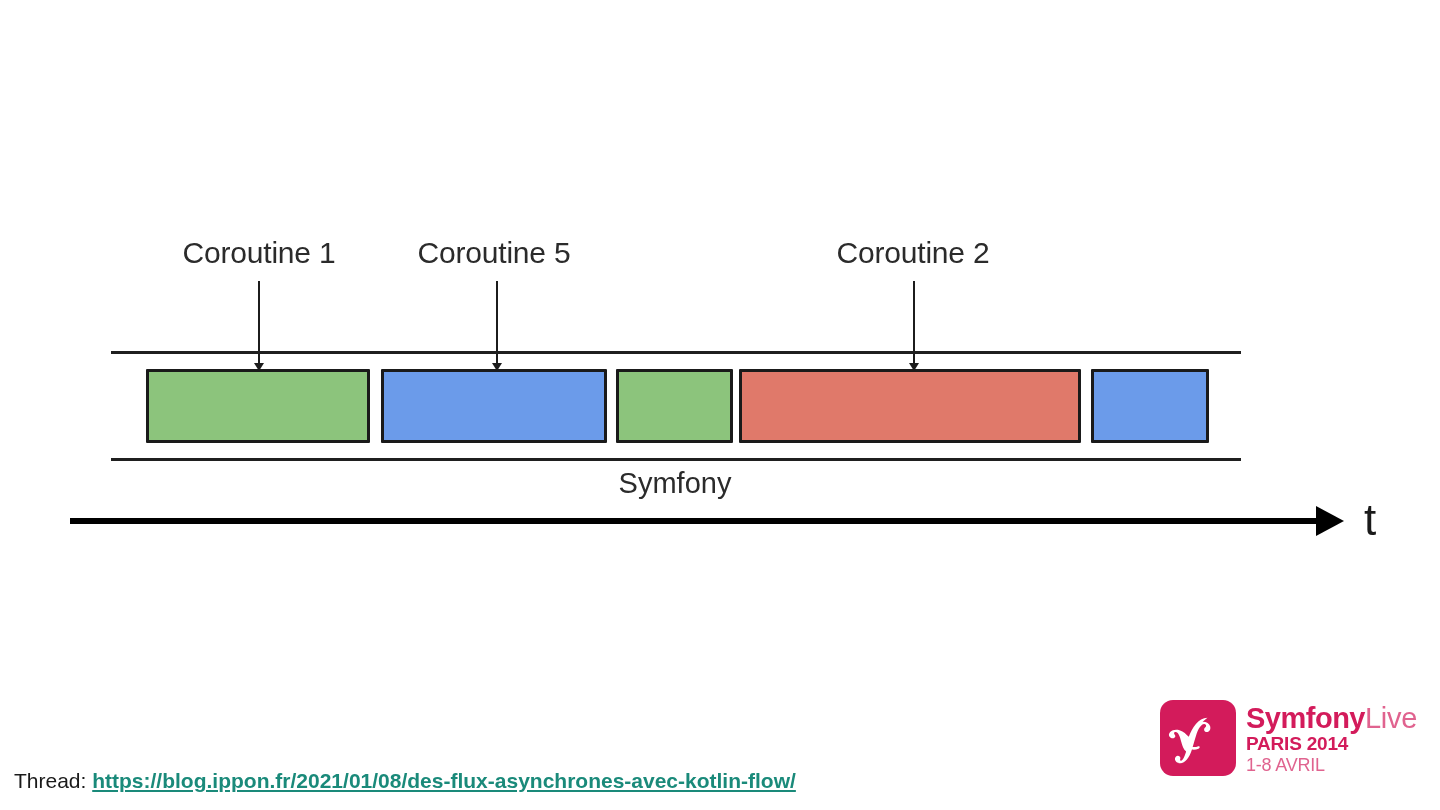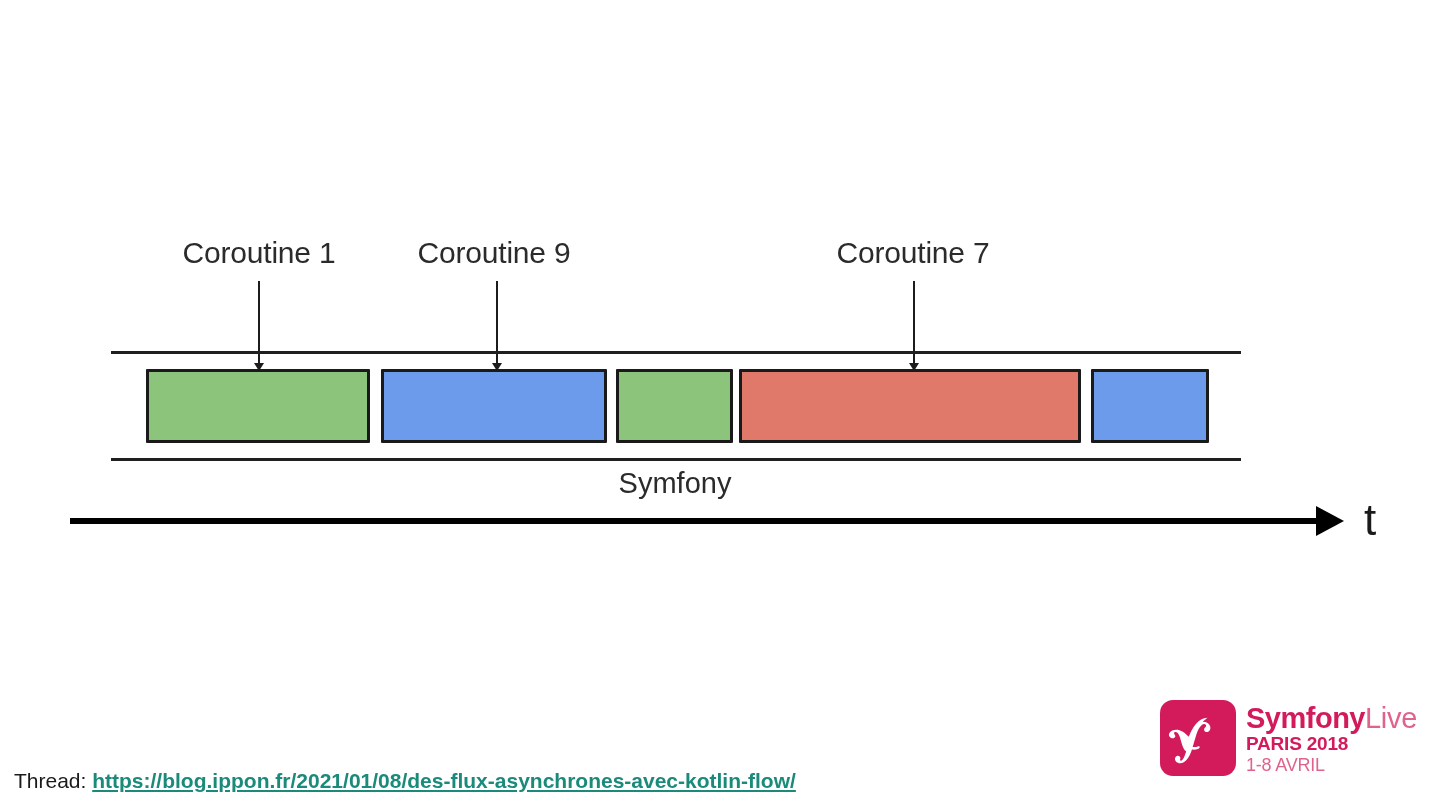--- a/index.html
+++ b/index.html
@@ -202,22 +202,22 @@
     letter-spacing: -0.2px;
     white-space: nowrap;
   }
 </style>
 </head>
 <body>
 
 <div id="diagram">
 
   <div class="coroutine-label" id="label-c1">Coroutine 1</div>
-  <div class="coroutine-label" id="label-c2">Coroutine 9</div>
-  <div class="coroutine-label" id="label-c3">Coroutine 7</div>
+  <div class="coroutine-label" id="label-c2">Coroutine 5</div>
+  <div class="coroutine-label" id="label-c3">Coroutine 2</div>
 
   <div class="leader-line" id="leader-c1"></div>
   <div class="leader-head" id="head-c1"></div>
 
   <div class="leader-line" id="leader-c2"></div>
   <div class="leader-head" id="head-c2"></div>
 
   <div class="leader-line" id="leader-c3"></div>
   <div class="leader-head" id="head-c3"></div>
 
@@ -247,16 +247,16 @@
 <div id="symfony-logo">
   <div id="symfony-mark">
     <svg width="76" height="76" viewBox="0 0 76 76" aria-hidden="true">
       <path fill="#ffffff" d="M47.5 17.8c-4.6 0.15-8.6 2.7-11.6 6.2-3.3 3.8-5.5 8.3-7.1 12.8-2.8-2.3-4.9-5.3-9.3-6.5-3.4-0.95-7-0.55-9.3 1.8-1.1 1.1-1.6 2.6-1.05 4 0.5 1.25 1.65 1.85 2.45 2.05 1.85 0.5 3.3-0.25 3.65-1.4 0.4-1.35-0.65-1.75-1.15-3.2-0.35-1.05 0.8-1.8 1.95-1.45 2.55 0.8 3.7 4.25 5.25 10 1.8 6.7 3.05 7.8 4.85 9.45-1.5 5.1-3.3 9.1-5.2 9.1-0.55 0-0.9-0.35-0.9-0.9 0-0.5 0.35-0.95 0.35-1.65 0-1.35-1.1-2.4-2.5-2.4-1.65 0-2.95 1.4-2.95 3.15 0 2.5 2.25 4.4 5.25 4.4 5 0 9.05-5.25 11.75-13.7 2.2 0.3 4.4 0.05 6.5-0.85 1.15-0.5 1.45-1.3 1.15-1.9-0.3-0.6-1.05-0.6-1.95-0.25-1.55 0.6-3.35 0.7-4.95 0.35 1.35-4.5 2.45-9.15 4-13.45 1.25-3.5 2.75-6.35 4.6-8 1.85-1.65 3.75-1.85 4.6-0.45 0.45 0.75 0.2 1.7-0.55 2.25-1.15 0.85-1.55 2.2-1 3.4 0.65 1.4 2.4 1.85 3.9 1 1.85-1.05 2.55-3.3 1.9-5.5-0.85-2.85-3.7-4.65-7.55-4.5z"></path>
     </svg>
   </div>
   <div id="symfony-wordmark">
     <div id="symfony-title">
       <span id="symfony-word">Symfony</span><span id="live-word">Live</span>
     </div>
-    <div id="symfony-city">PARIS 2018</div>
+    <div id="symfony-city">PARIS 2014</div>
     <div id="symfony-dates">1-8 AVRIL</div>
   </div>
 </div>
 
 </body></html>

